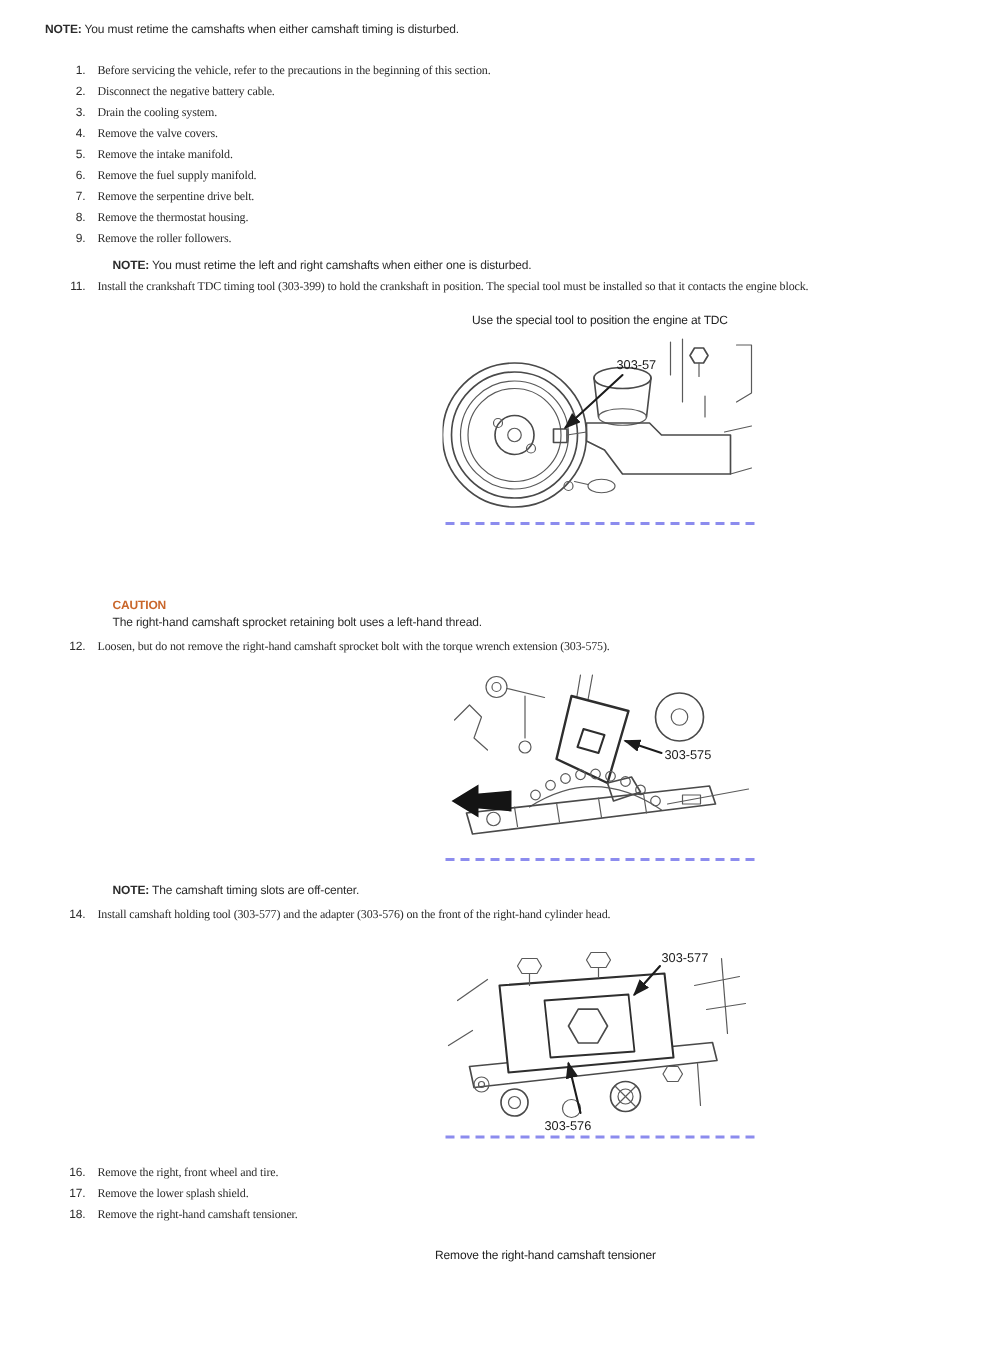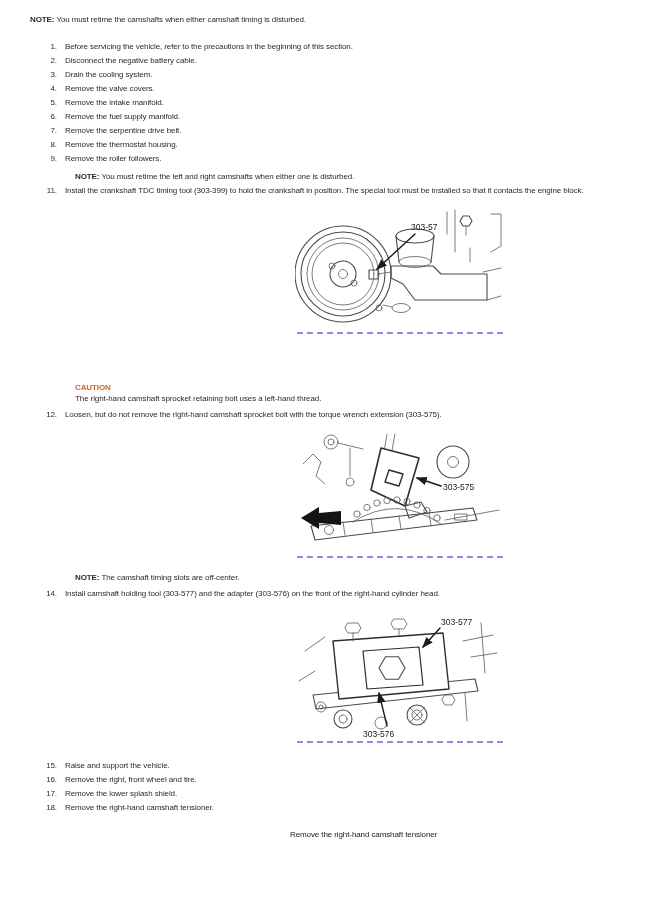--- a/index.html
+++ b/index.html
@@ -7,21 +7,21 @@
     width:657px;height:910px;overflow:hidden;
     font-family:"Liberation Sans","DejaVu Sans",sans-serif;
     font-size:8px;letter-spacing:-0.1px;color:#2b2b2b;
   }
   .page{padding:8px 12px 0 12px;position:relative;}
   .note-top{margin:6px 0 0 18px;line-height:11px;}
   .bold{font-weight:bold;}
   .steps{margin-top:17px;}
   .step{display:flex;align-items:flex-start;margin-top:4px;line-height:10px;}
   .step .num{flex:none;width:45px;text-align:right;padding-right:8px;}
-  .step .txt{flex:1;padding-right:4px;}
+  .step .txt{flex:1;padding-right:4px;font-family:Liberation Serif, serif;}
   .sub-note{margin:8px 0 4px 63px;line-height:10px;}
   .caution{margin:16px 0 0 63px;line-height:11px;}
   .caution .cau-label{font-weight:bold;color:#c9662b;margin-top:48px;}
   .figure{width:260px;margin:12px 0 0 258px;text-align:center;}
   .figure .caption{color:#222;line-height:11px;margin:0 auto;max-width:258px;}
   .figure svg{display:block;margin:5px auto 0 auto;}
   .fig-rule{width:206px;margin:2px auto 0 auto;border-top:2px dashed #8c8cee;height:0;}
   .caption-solo{width:260px;margin:16px 0 0 278px;color:#222;line-height:11px;}
   svg{stroke-linejoin:round;stroke-linecap:round;}
   svg text{font-family:"Liberation Sans","DejaVu Sans",sans-serif;font-size:8.5px;fill:#1c1c1c;letter-spacing:0;}
@@ -84,20 +84,21 @@
       <span>You must retime the left and right camshafts when either one is disturbed.</span>
     </div>
 
     <div class="step">
         <span class="num">11.</span>
         <span class="txt">Install the crankshaft TDC timing tool (303-399) to hold the crankshaft in position. The special tool must be installed so that it contacts the engine block.</span>
       </div>
   </div>
 
   <div class="figure">
+    <div class="caption">Use the special tool to position the engine at TDC</div>
     <svg width="210" height="122" viewBox="0 0 210 122">
       <defs>
         <marker id="ah1" markerWidth="9" markerHeight="7" refX="7" refY="3" orient="auto">
             <path d="M0,0 L8,3 L0,6 Z" fill="#1c1c1c"></path>
           </marker>
       </defs>
 
       <g>
         <circle class="ln" cx="48" cy="66" r="48"></circle>
         <circle class="ln" cx="48" cy="66" r="42"></circle>
@@ -265,24 +266,20 @@
       <text x="146" y="14">303-577</text>
       <path class="arrow" d="M145,17 L128,36" marker-end="url(#ah3)"></path>
       <text x="68" y="126">303-576</text>
       <path class="arrow" d="M92,115 L84,82" marker-end="url(#ah3)"></path>
     </svg>
     <div class="fig-rule"></div>
   </div>
 
   <div class="steps" style="margin-top:18px;">
     <div class="step">
-        <span class="num">15.</span>
-        <span class="txt">Raise and support the vehicle.</span>
-      </div>
-    <div class="step">
         <span class="num">16.</span>
         <span class="txt">Remove the right, front wheel and tire.</span>
       </div>
     <div class="step">
         <span class="num">17.</span>
         <span class="txt">Remove the lower splash shield.</span>
       </div>
     <div class="step">
         <span class="num">18.</span>
         <span class="txt">Remove the right-hand camshaft tensioner.</span>

